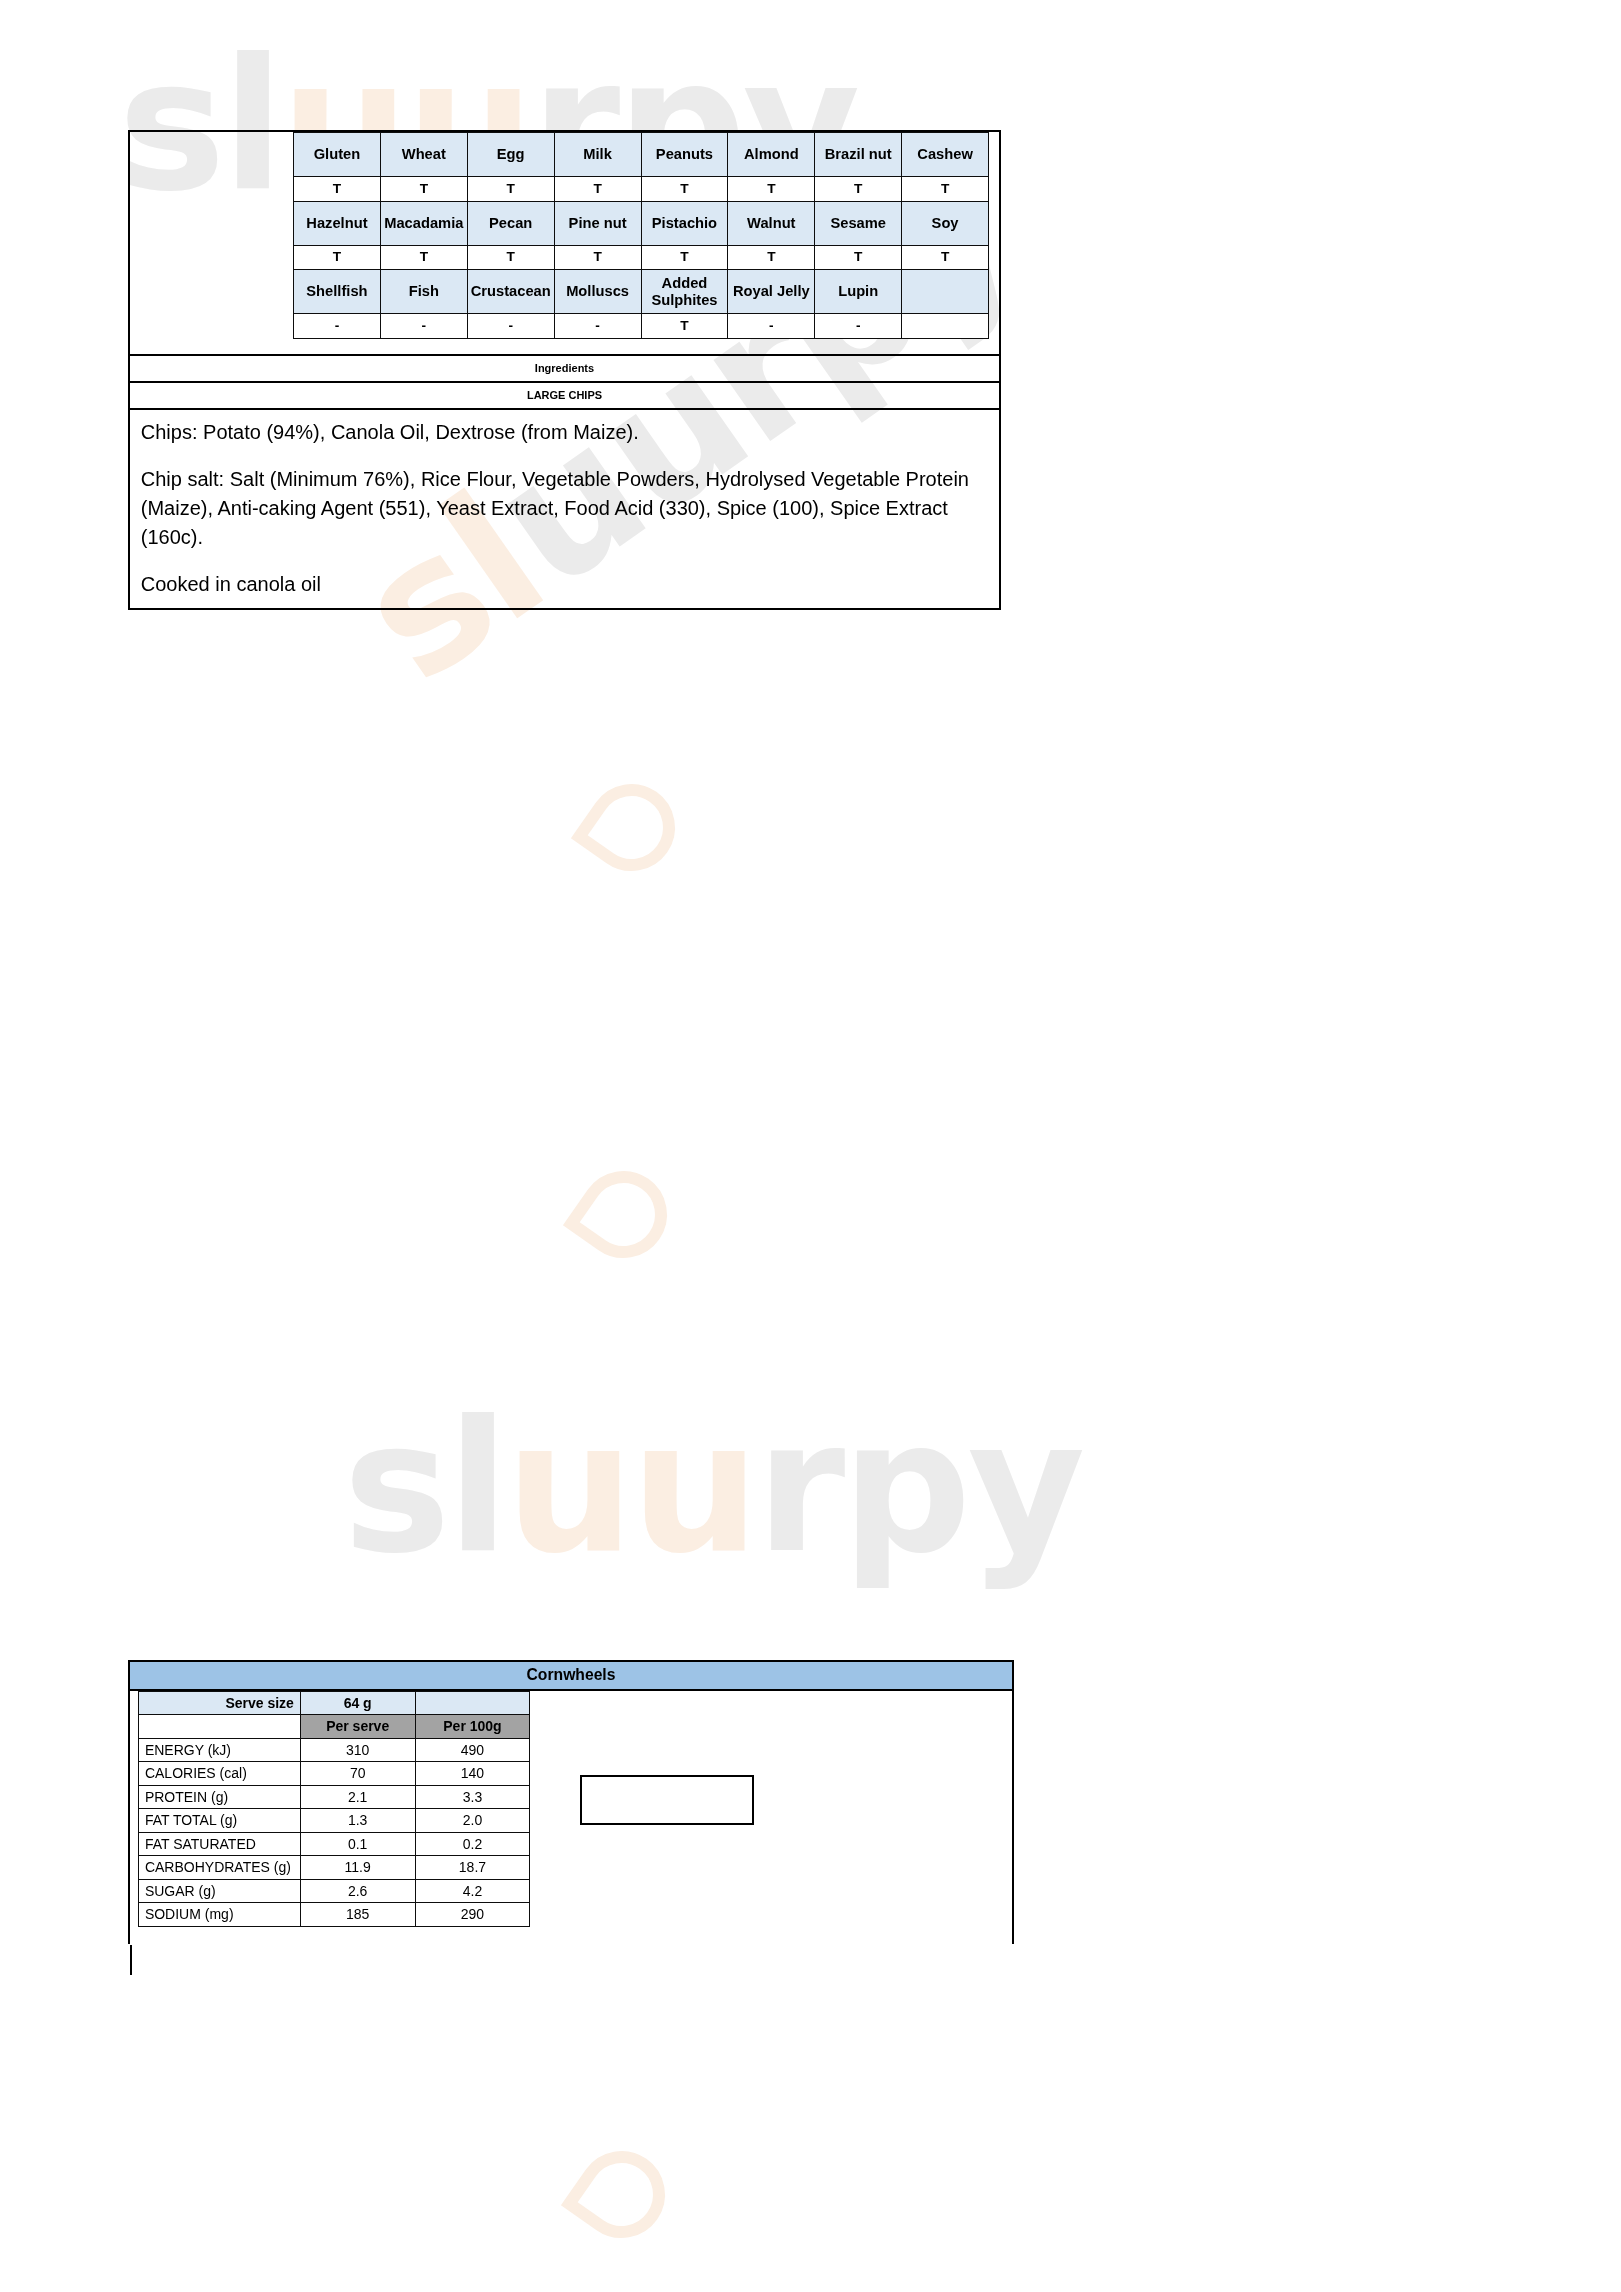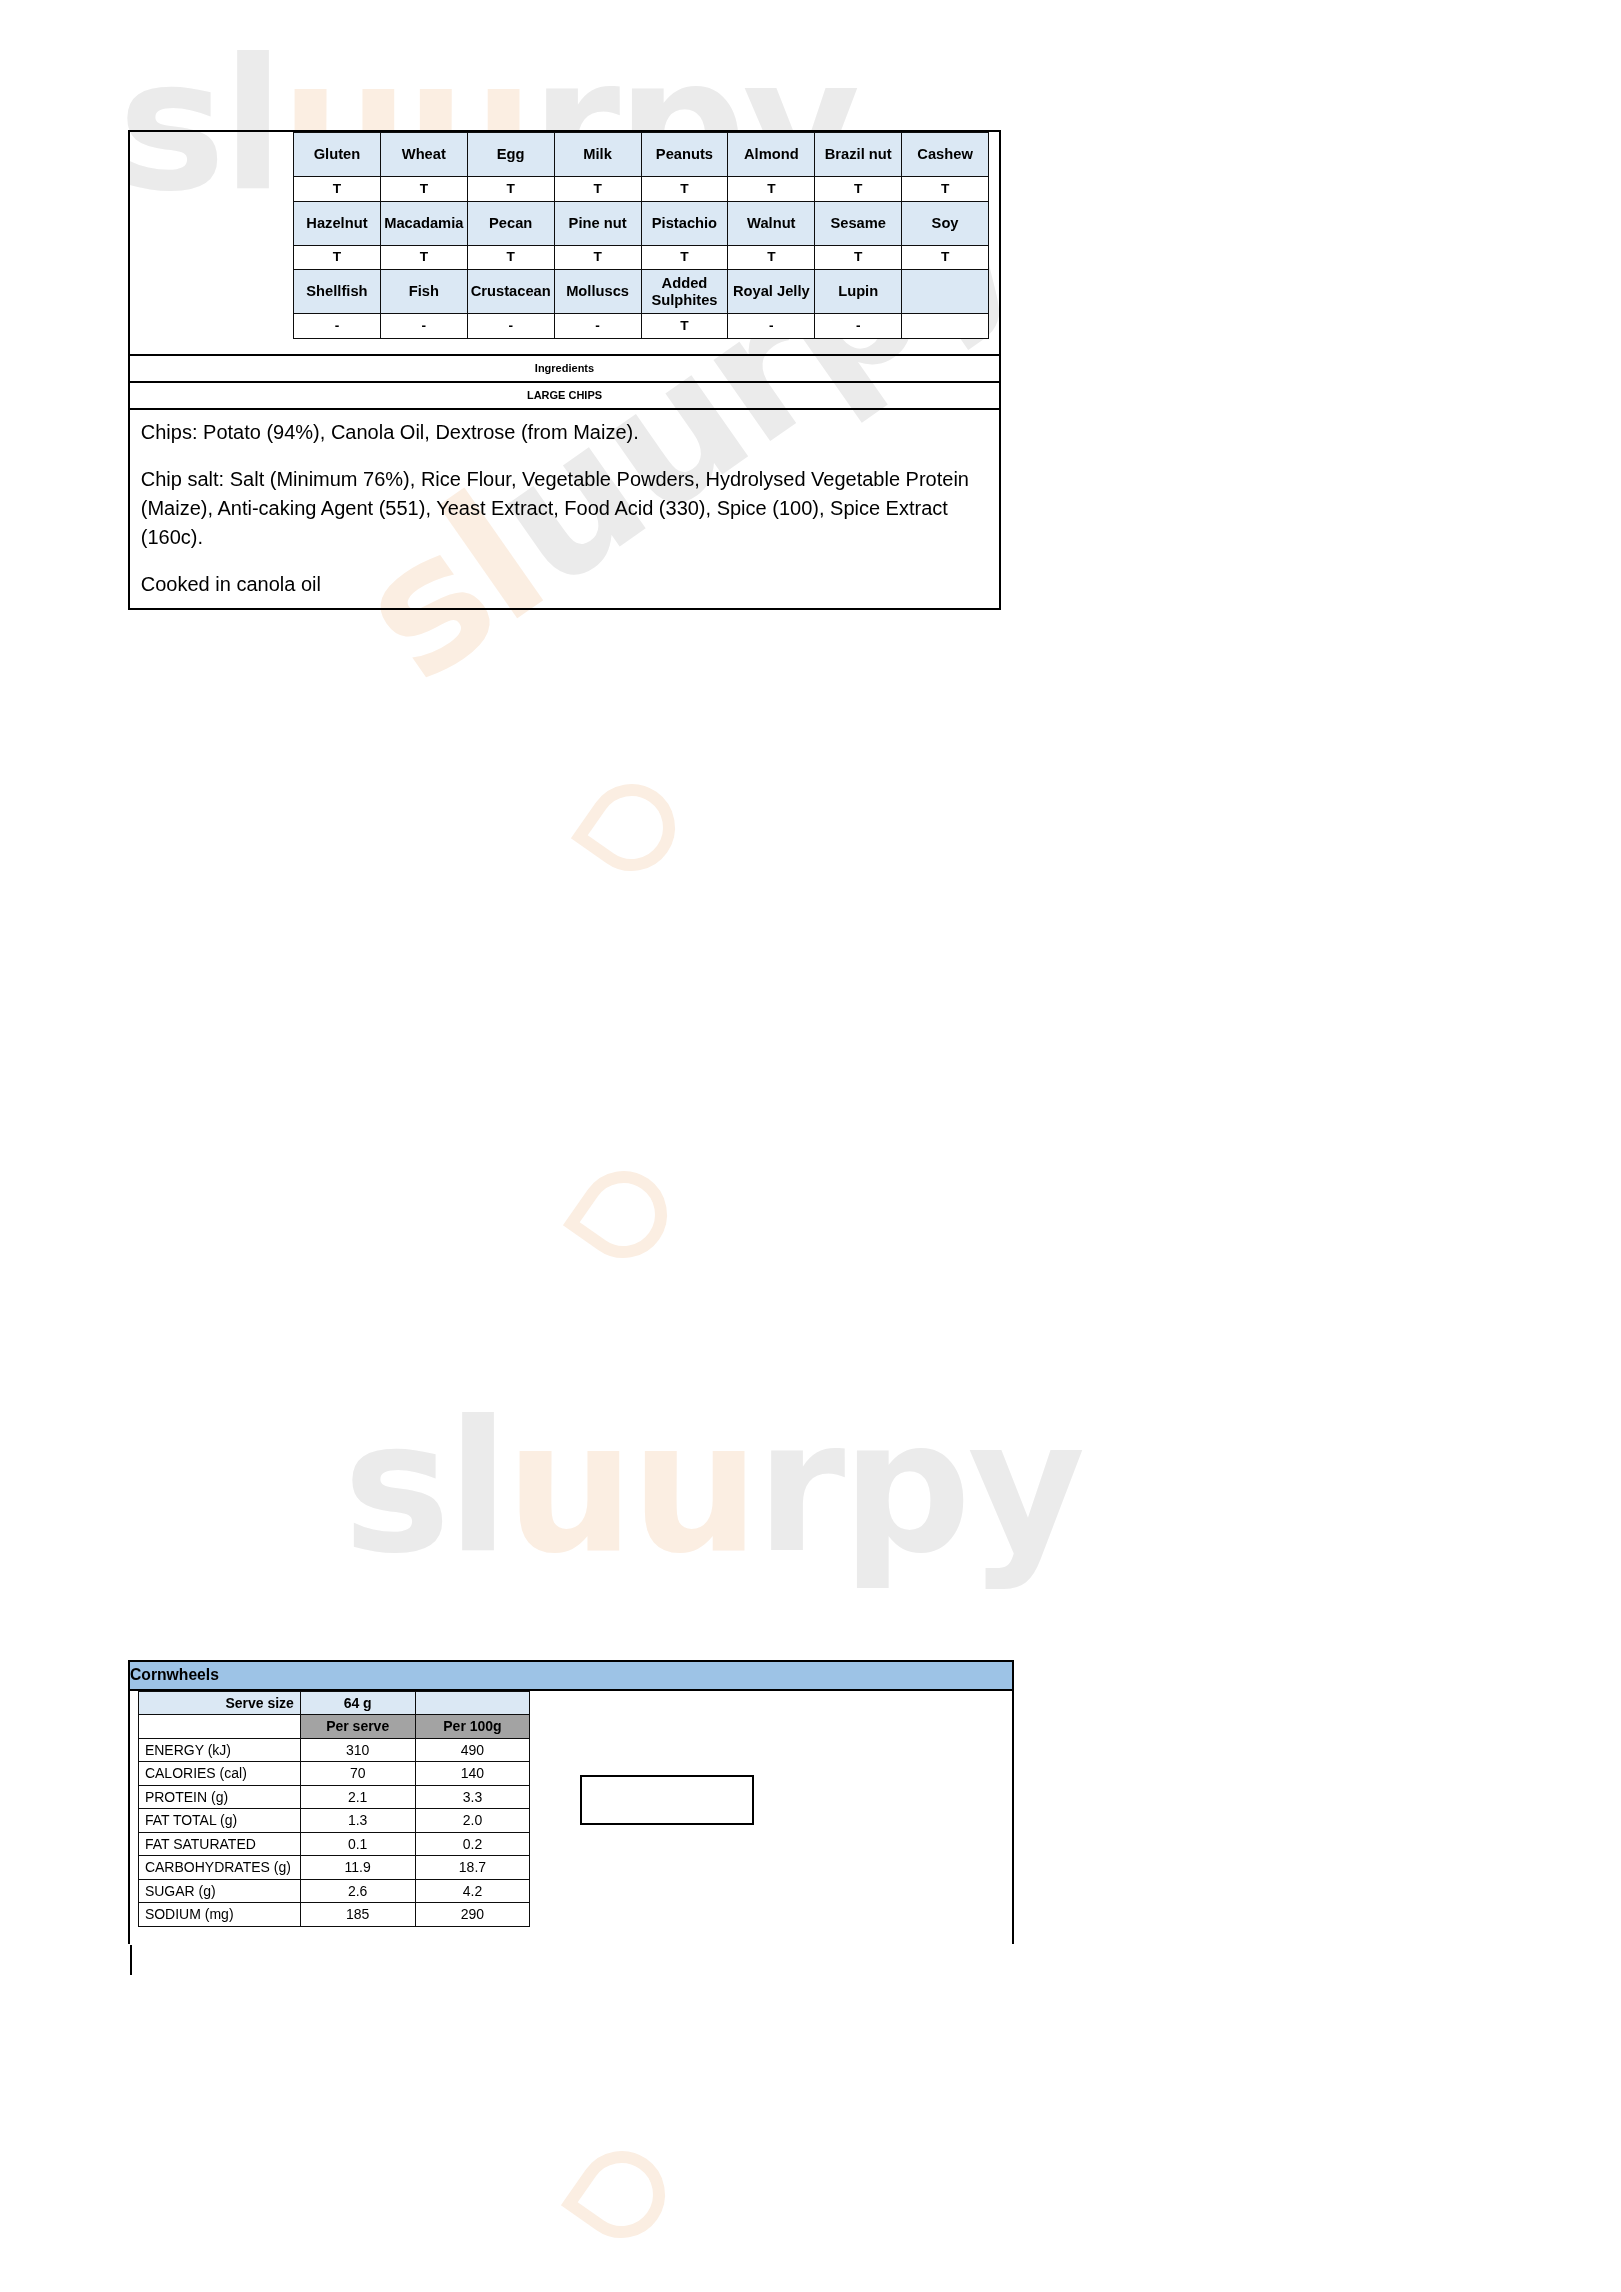--- a/index.html
+++ b/index.html
@@ -117,20 +117,21 @@
     top: 1660px;
     width: 886px;
     border: 2px solid #000;
     border-bottom: none;
     box-sizing: border-box;
     height: 284px;
   }
   .cw-title {
     background: #9dc3e6;
     border-bottom: 2px solid #000;
+    text-align: center;
     font-weight: 700;
     font-size: 15.7px;
     height: 26.5px;
     line-height: 26.5px;
   }
   .cw-body {
     position: relative;
     height: 254px;
   }
   table.nutri {

